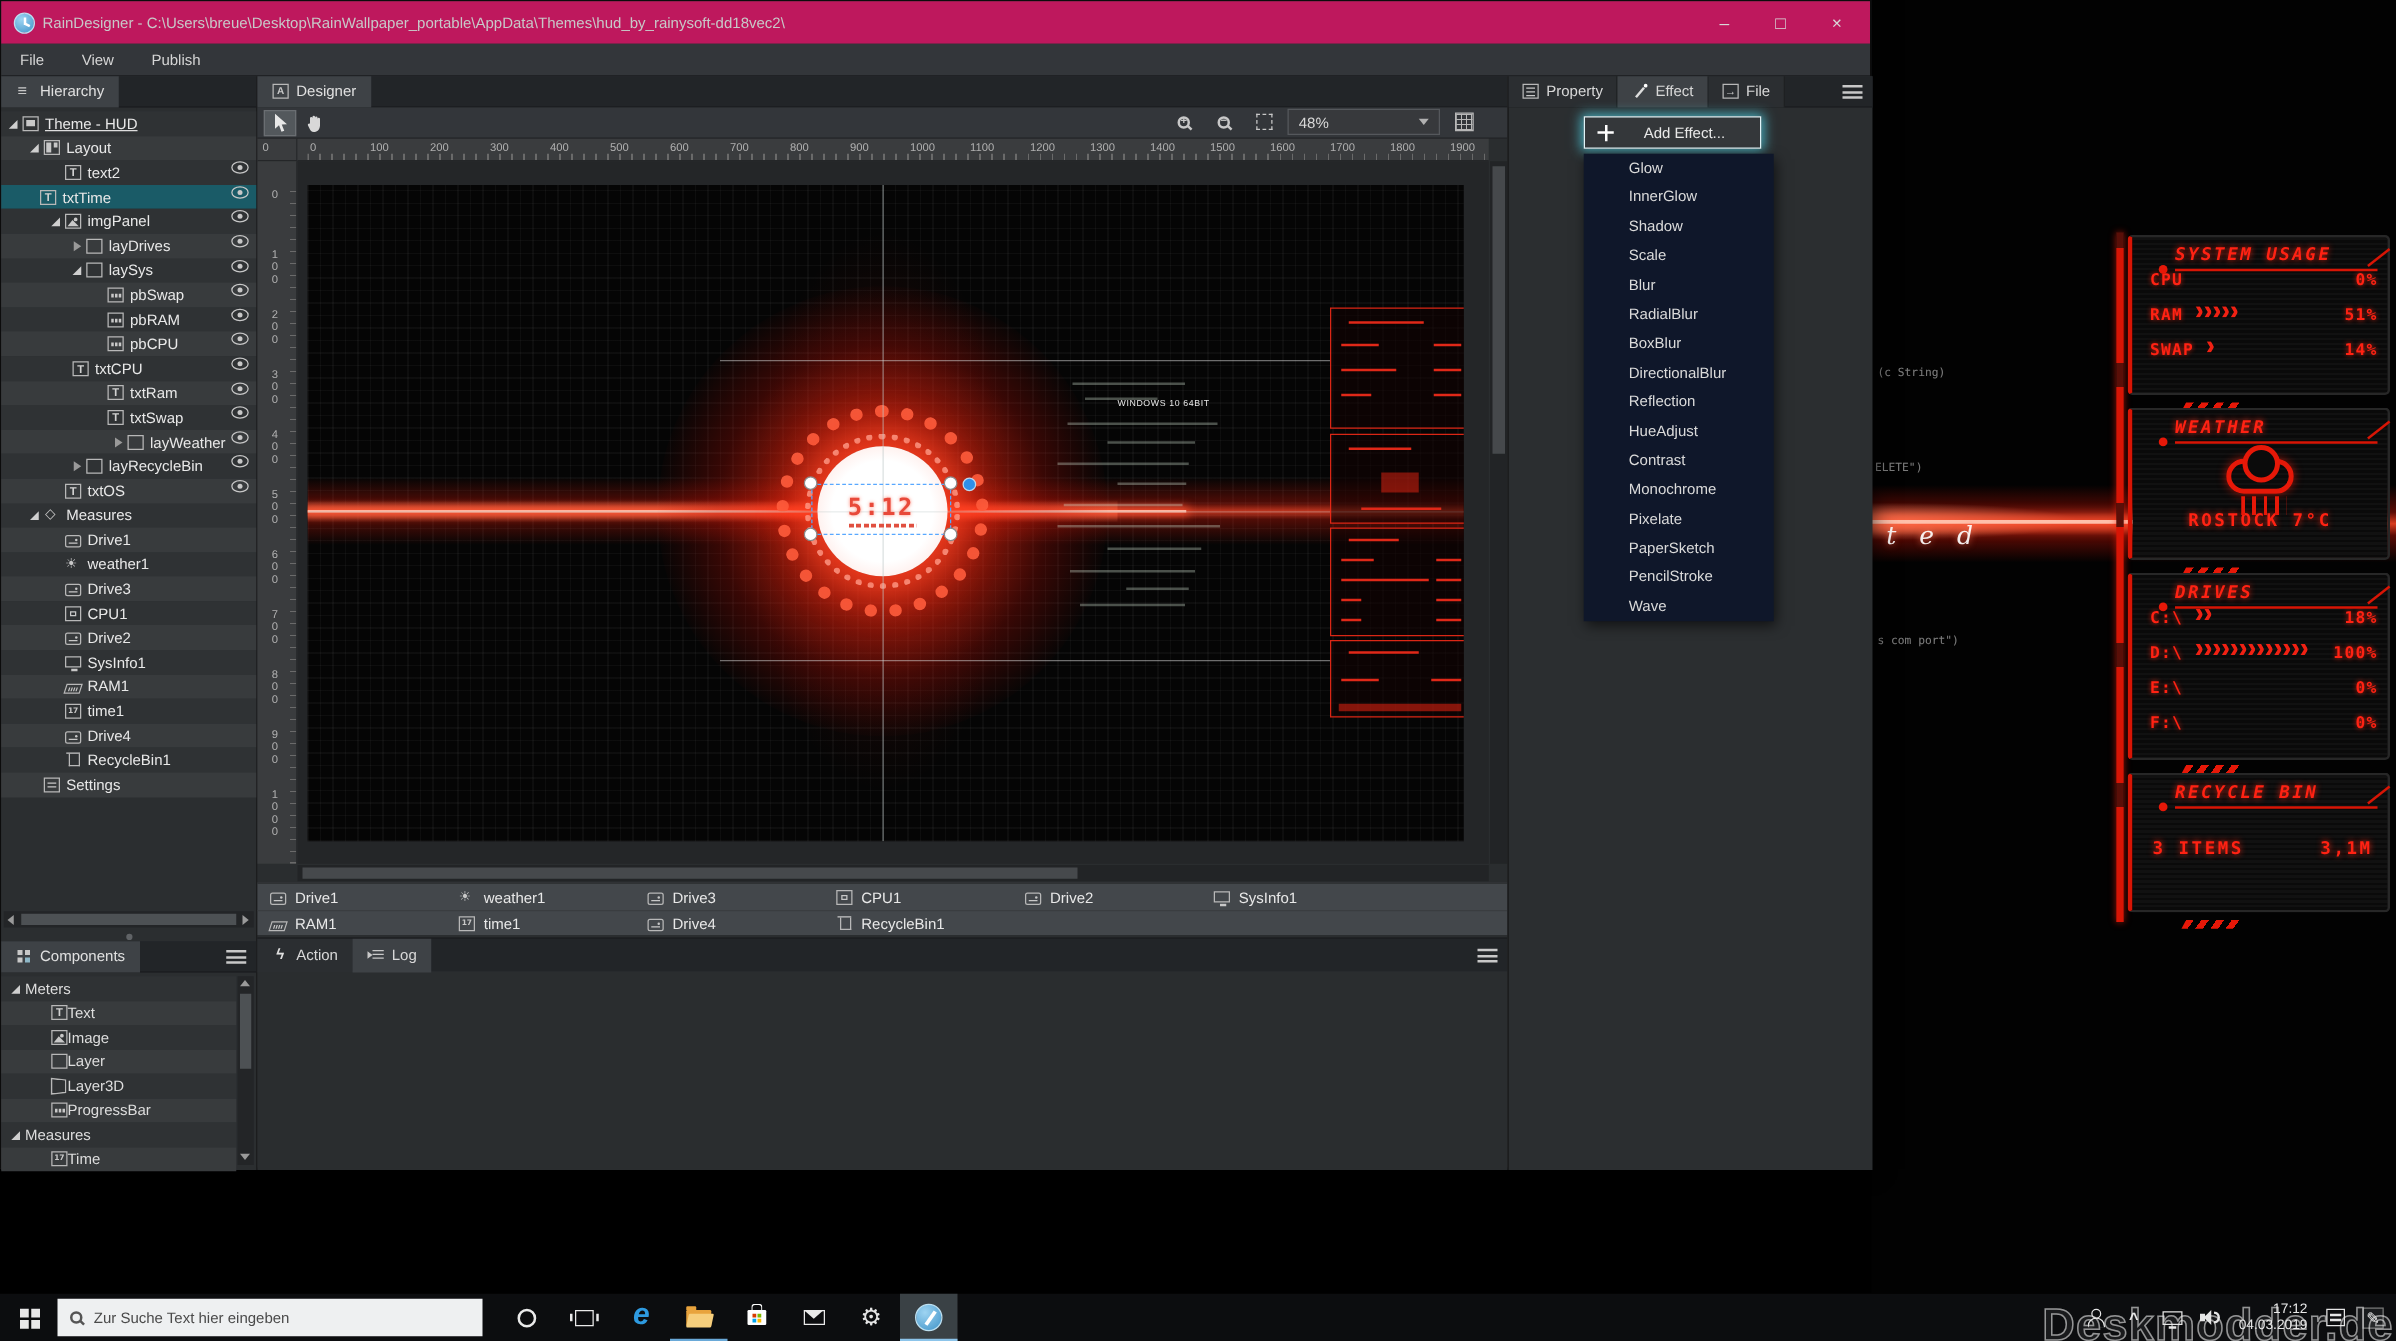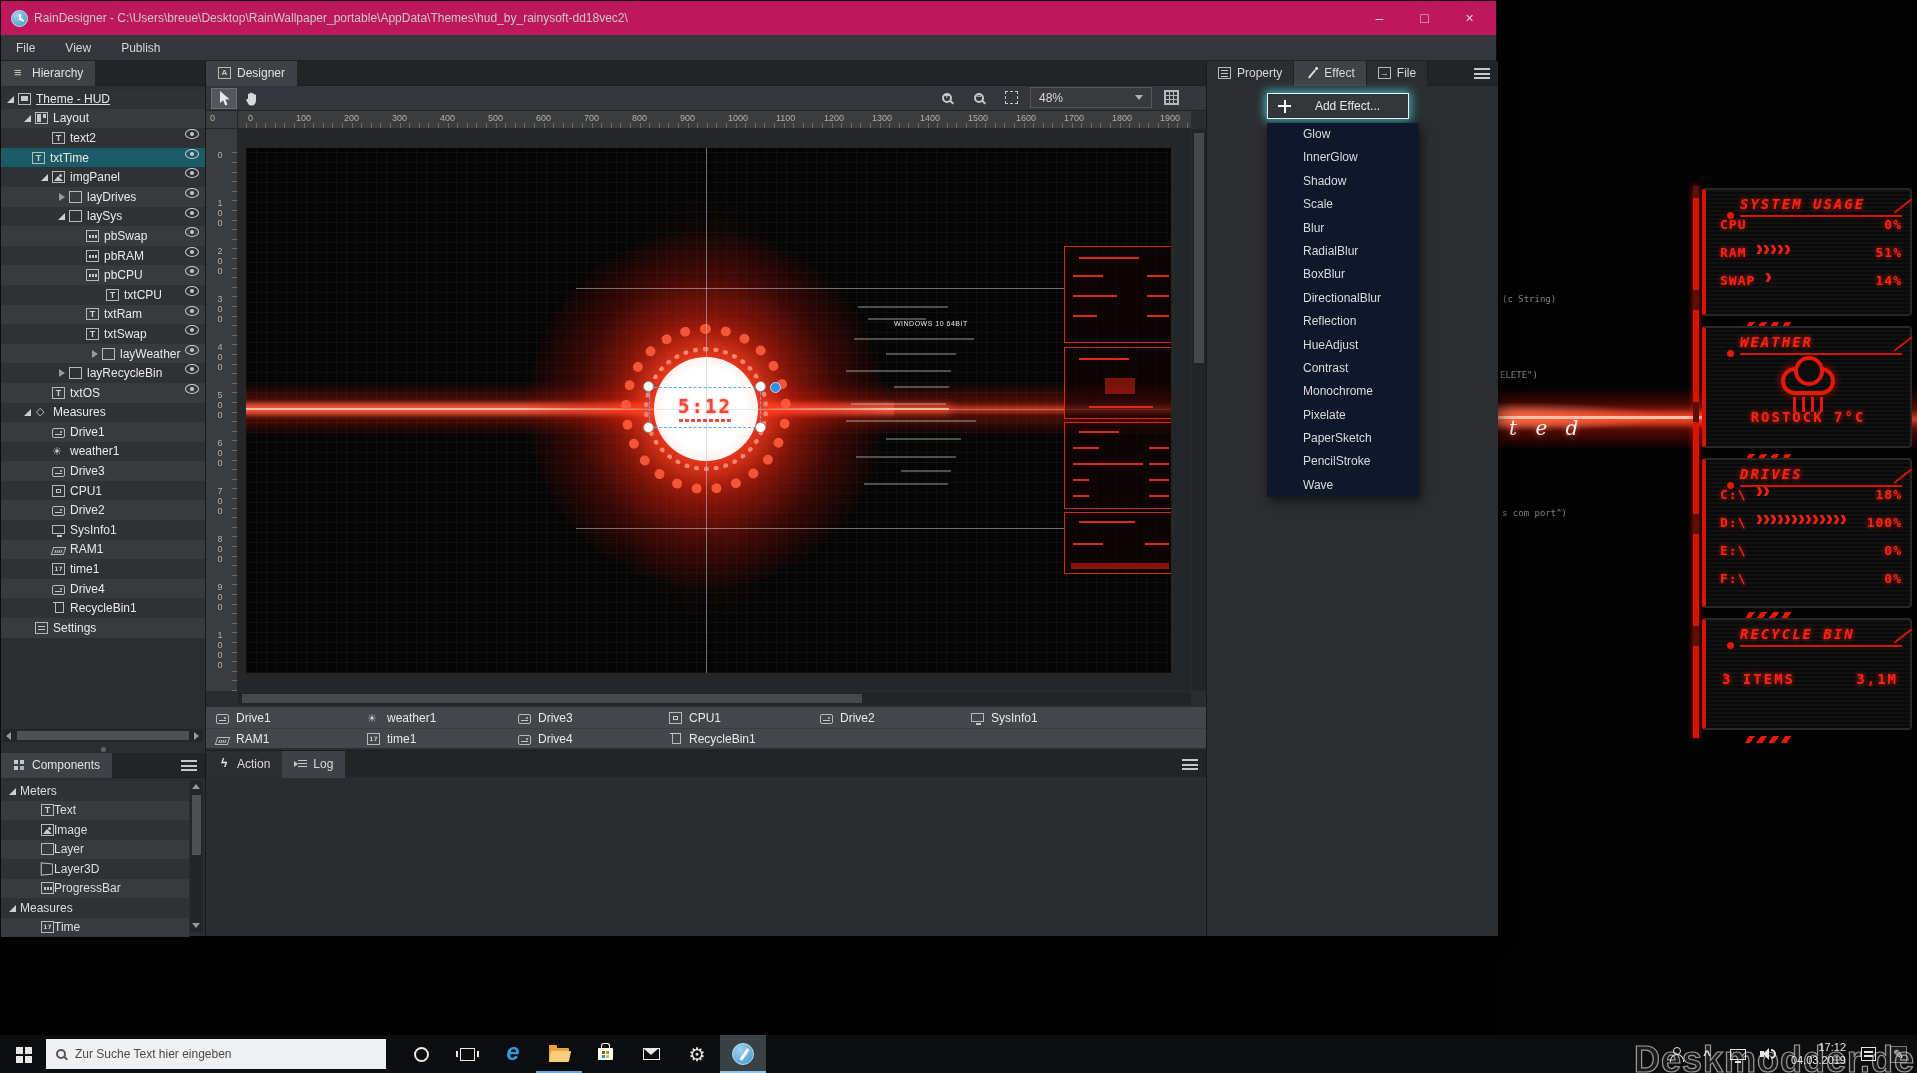--- a/index.html
+++ b/index.html
@@ -451,21 +451,21 @@
             <span class="ic ic-progressbar"></span>
             <span class="tlabel">pbRAM</span>
             <span class="ic ic-eye eye"></span>
           </div>
           <div class="trow" style="padding-left: 72px;">
             <span class="arr "></span>
             <span class="ic ic-progressbar"></span>
             <span class="tlabel">pbCPU</span>
             <span class="ic ic-eye eye"></span>
           </div>
-          <div class="trow" style="padding-left: 92px;">
+          <div class="trow" style="padding-left: 44px;">
             <span class="arr "></span>
             <span class="ic ic-text"></span>
             <span class="tlabel">txtCPU</span>
             <span class="ic ic-eye eye"></span>
           </div>
           <div class="trow" style="padding-left: 72px;">
             <span class="arr "></span>
             <span class="ic ic-text"></span>
             <span class="tlabel">txtRam</span>
             <span class="ic ic-eye eye"></span>

